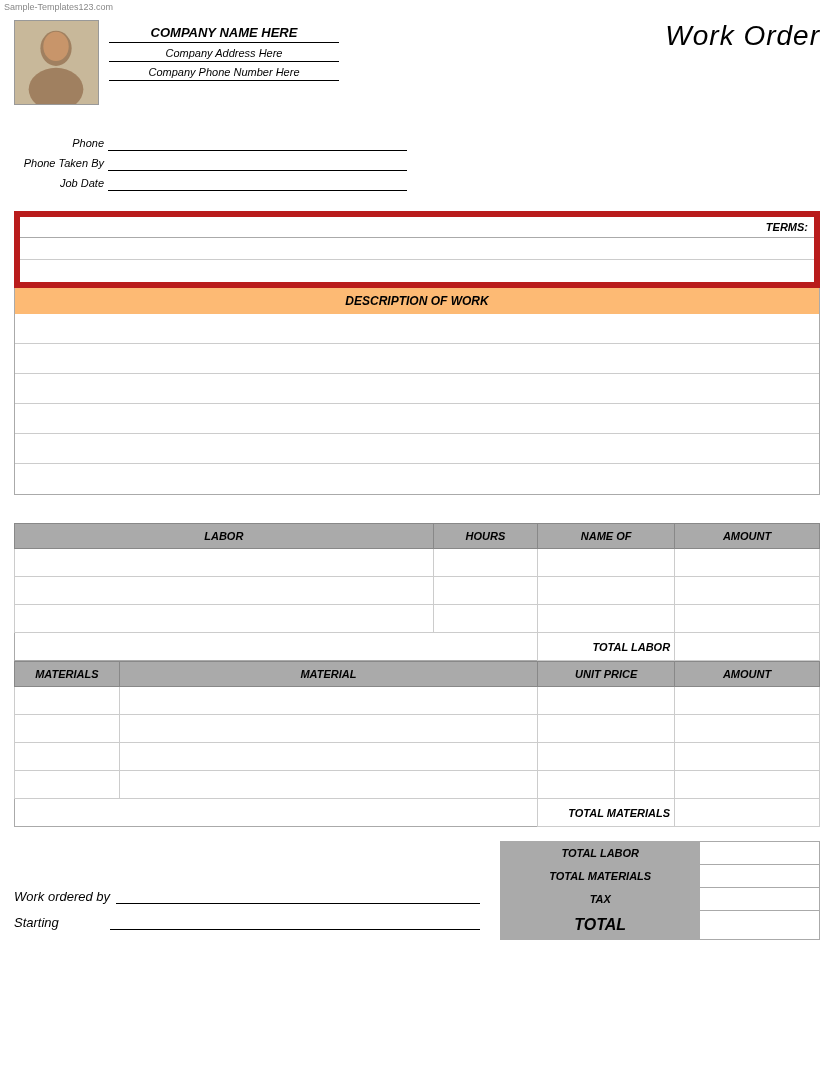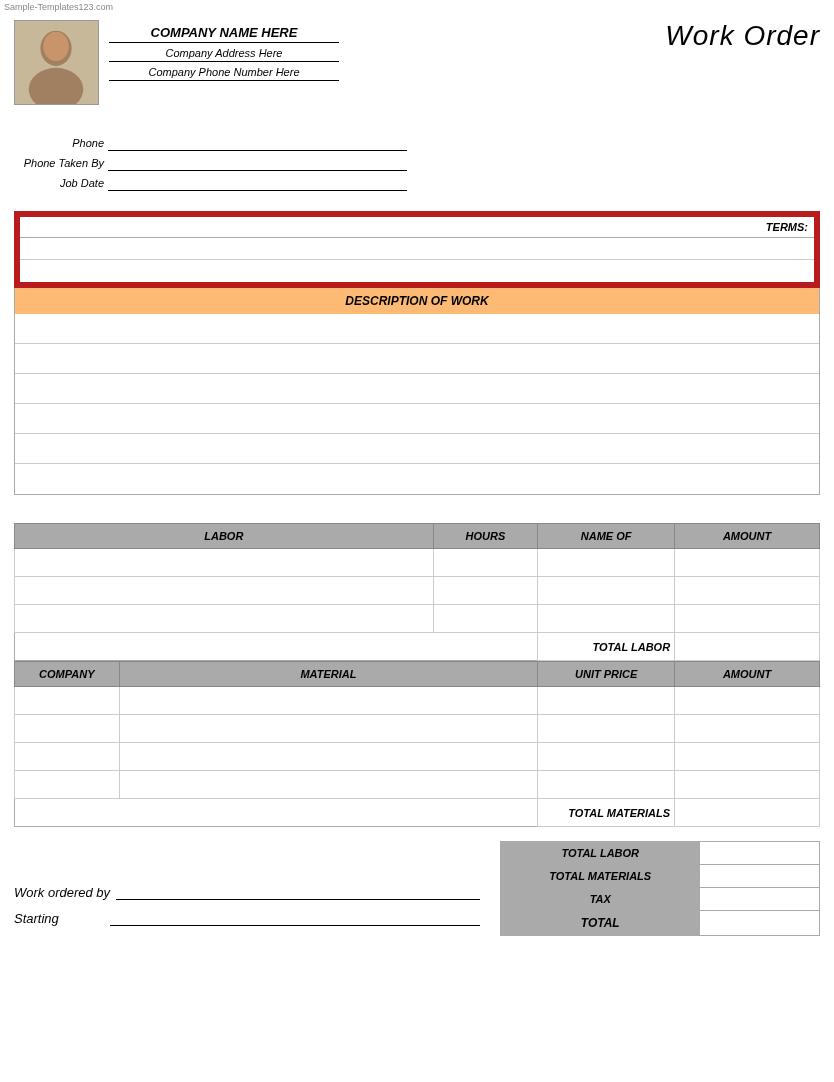--- a/index.html
+++ b/index.html
@@ -324,21 +324,21 @@
           <td colspan="2" style="border:none; background:#fff;"></td>
           <td class="total-label">TOTAL LABOR</td>
           <td></td>
         </tr>
       </tbody>
     </table>
 
     <table class="work-table" style="margin-top:0; border-top: none;">
       <thead>
         <tr>
-          <th style="width:13%">COMPANY</th>
+          <th style="width:13%">MATERIALS</th>
           <th style="width:52%">MATERIAL</th>
           <th style="width:17%">UNIT PRICE</th>
           <th style="width:18%">AMOUNT</th>
         </tr>
       </thead>
       <tbody>
         <tr>
           <td></td>
           <td></td>
           <td></td>
@@ -390,19 +390,19 @@
         </tr>
         <tr>
           <td class="sum-label">TOTAL MATERIALS</td>
           <td class="sum-value"></td>
         </tr>
         <tr>
           <td class="sum-label">TAX</td>
           <td class="sum-value"></td>
         </tr>
         <tr>
-          <td class="sum-label" style="font-size:12px;">TOTAL</td>
+          <td class="sum-label" style="font-size:16px;">TOTAL</td>
           <td class="sum-value"></td>
         </tr>
       </tbody>
     </table>
   </div>
 </div>
 
 </body></html>

